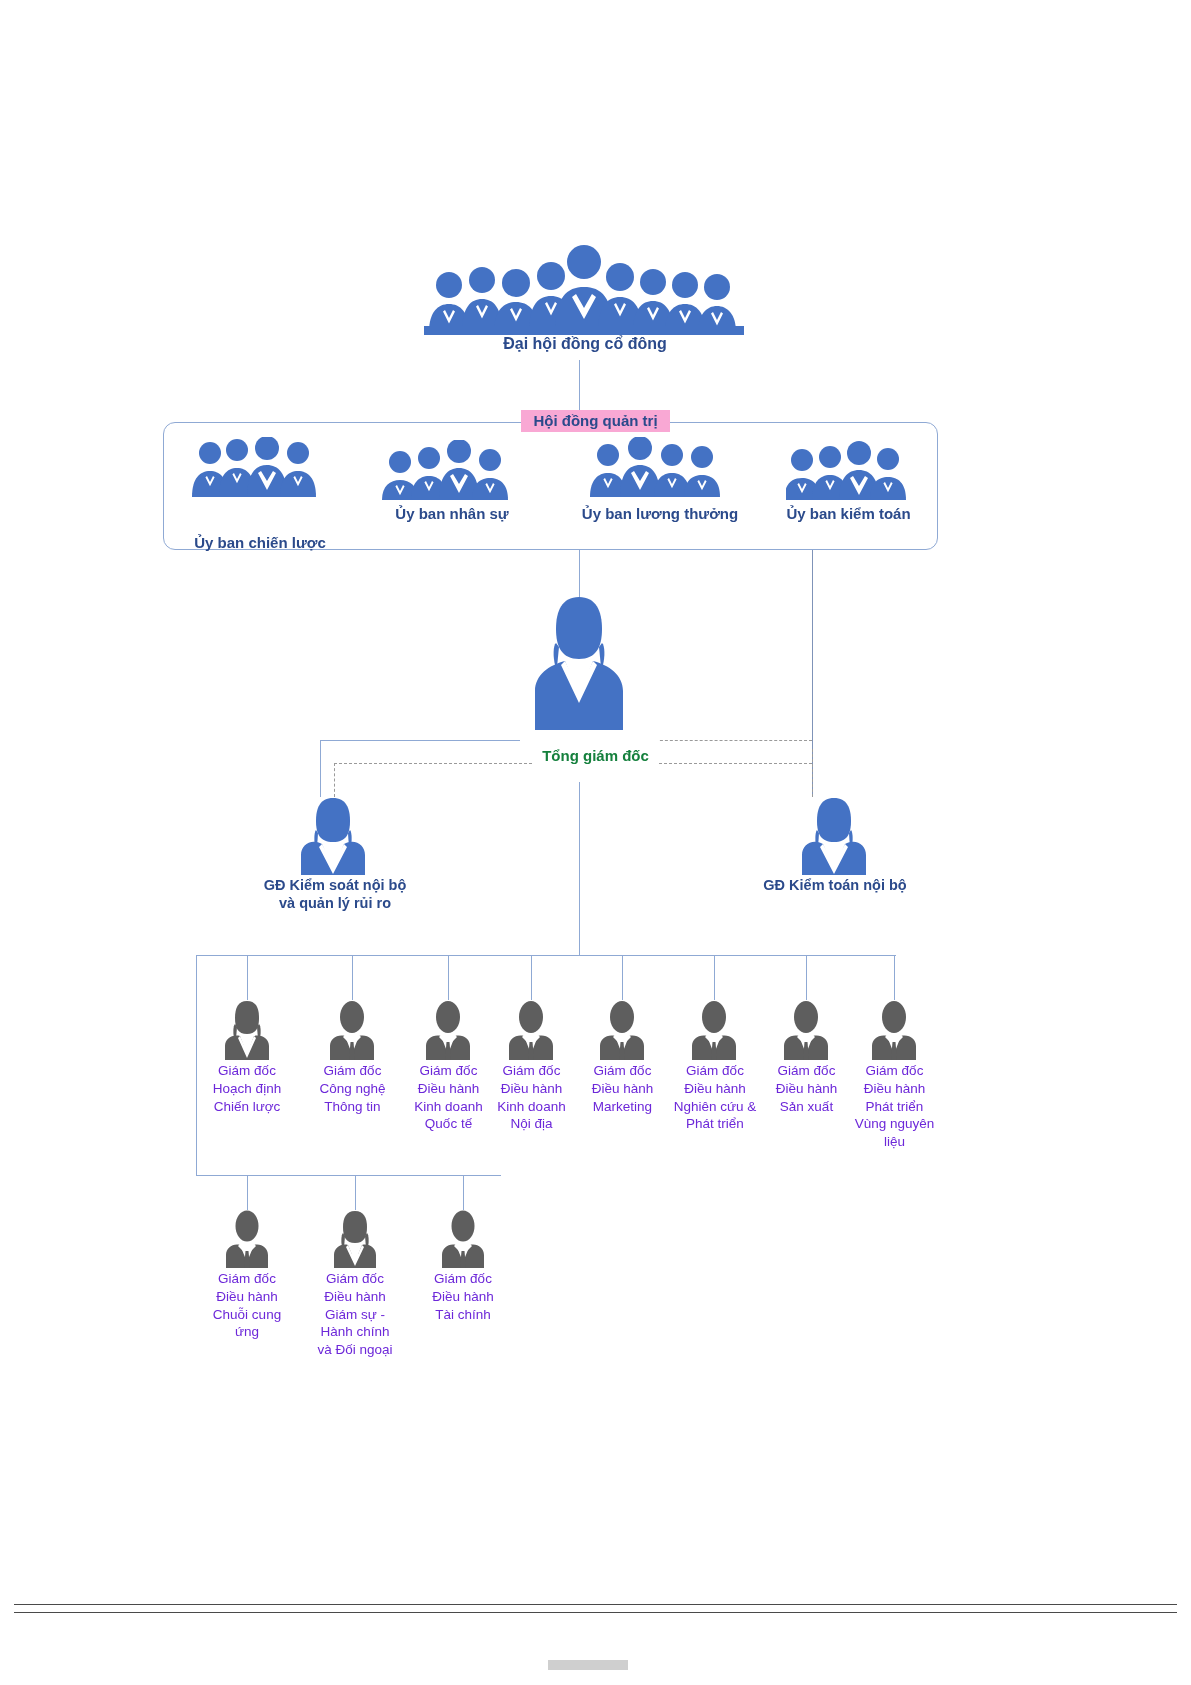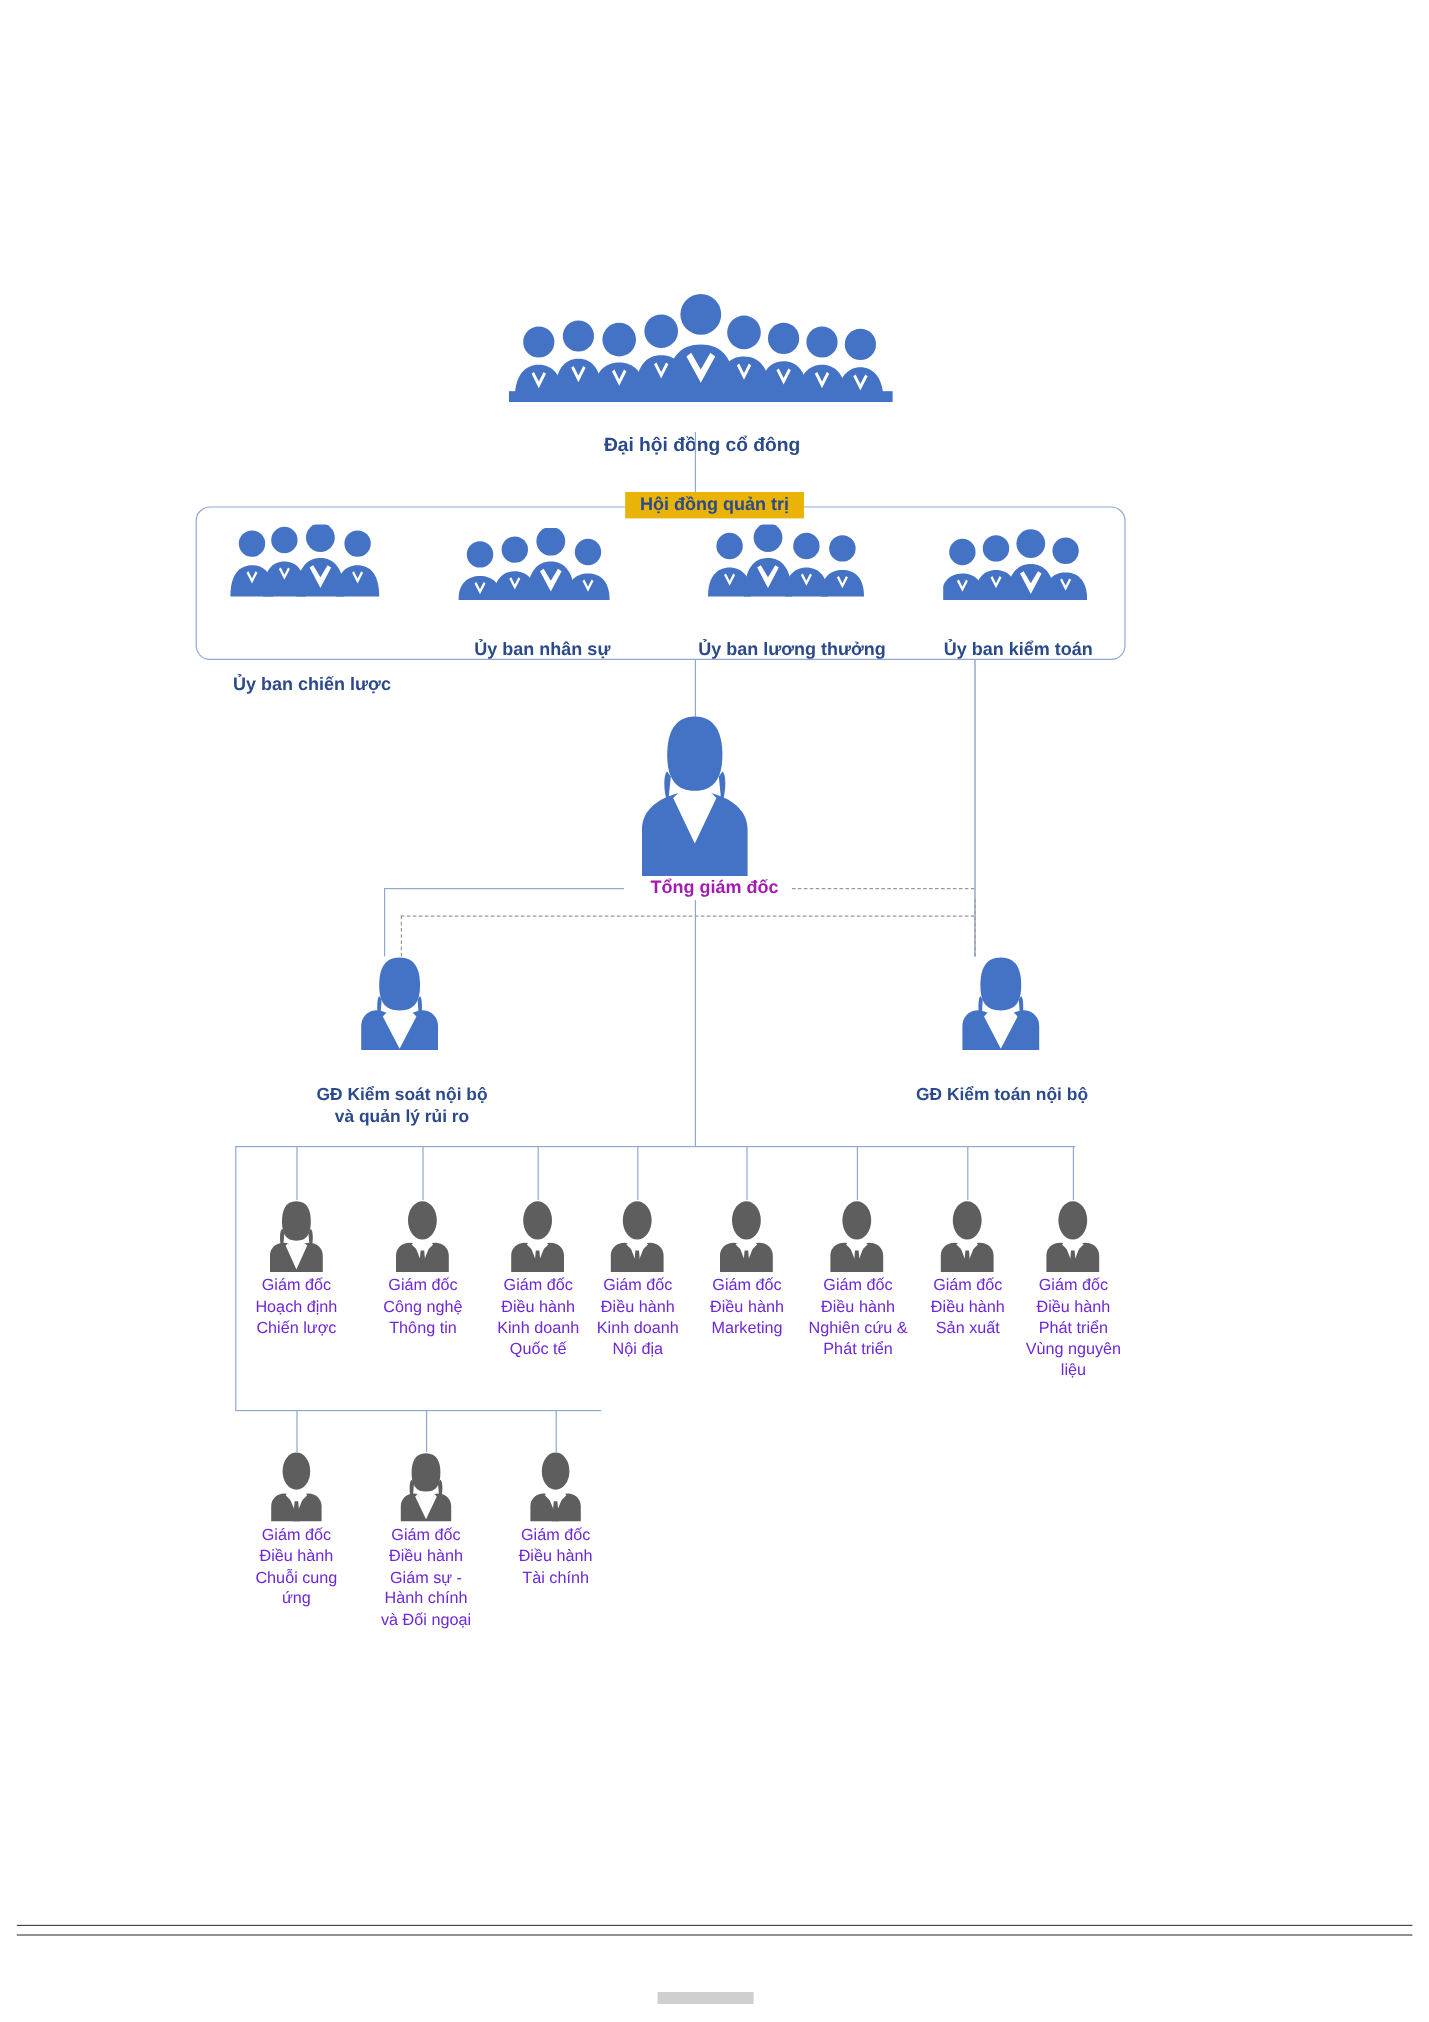--- a/index.html
+++ b/index.html
@@ -20,21 +20,20 @@
     background: #ffffff;
   }
 
   
   .abs { position: absolute; }
   .node-label {
     text-align: center;
     font-weight: bold;
     color: #2b4a8b;
     line-height: 1.25;
-    margin-top: 28px;
   }
   .gray-label {
     text-align: center;
     color: #6d28d9;
     font-size: 13.5px;
     line-height: 1.32;
     font-weight: normal;
   }
 
   
@@ -78,44 +77,44 @@
   #board-title-wrap {
     position: absolute;
     left: 0;
     top: 410px;
     width: 1191px;
     text-align: center;
     z-index: 5;
   }
   #board-title {
     display: inline-block;
-    background: #eab308;
+    background: #f9a8d4;
     padding: 0 12px;
     font-size: 15px;
     font-weight: bold;
     color: #2b4a8b;
     line-height: 22px;
   }
 
   
   #ceo-title-wrap {
     position: absolute;
     left: 0;
     top: 730px;
     width: 1191px;
     text-align: center;
     z-index: 5;
   }
   #ceo-title {
     display: inline-block;
     background: #ffffff;
-    padding: 0 10px;
+    padding: 16px 10px;
     font-size: 15px;
     font-weight: bold;
-    color: #a21caf;
+    color: #15803d;
     line-height: 20px;
   }
 
   
   #footer-rule1 {
     position: absolute;
     left: 14px;
     top: 1604px;
     width: 1163px;
     height: 0;

